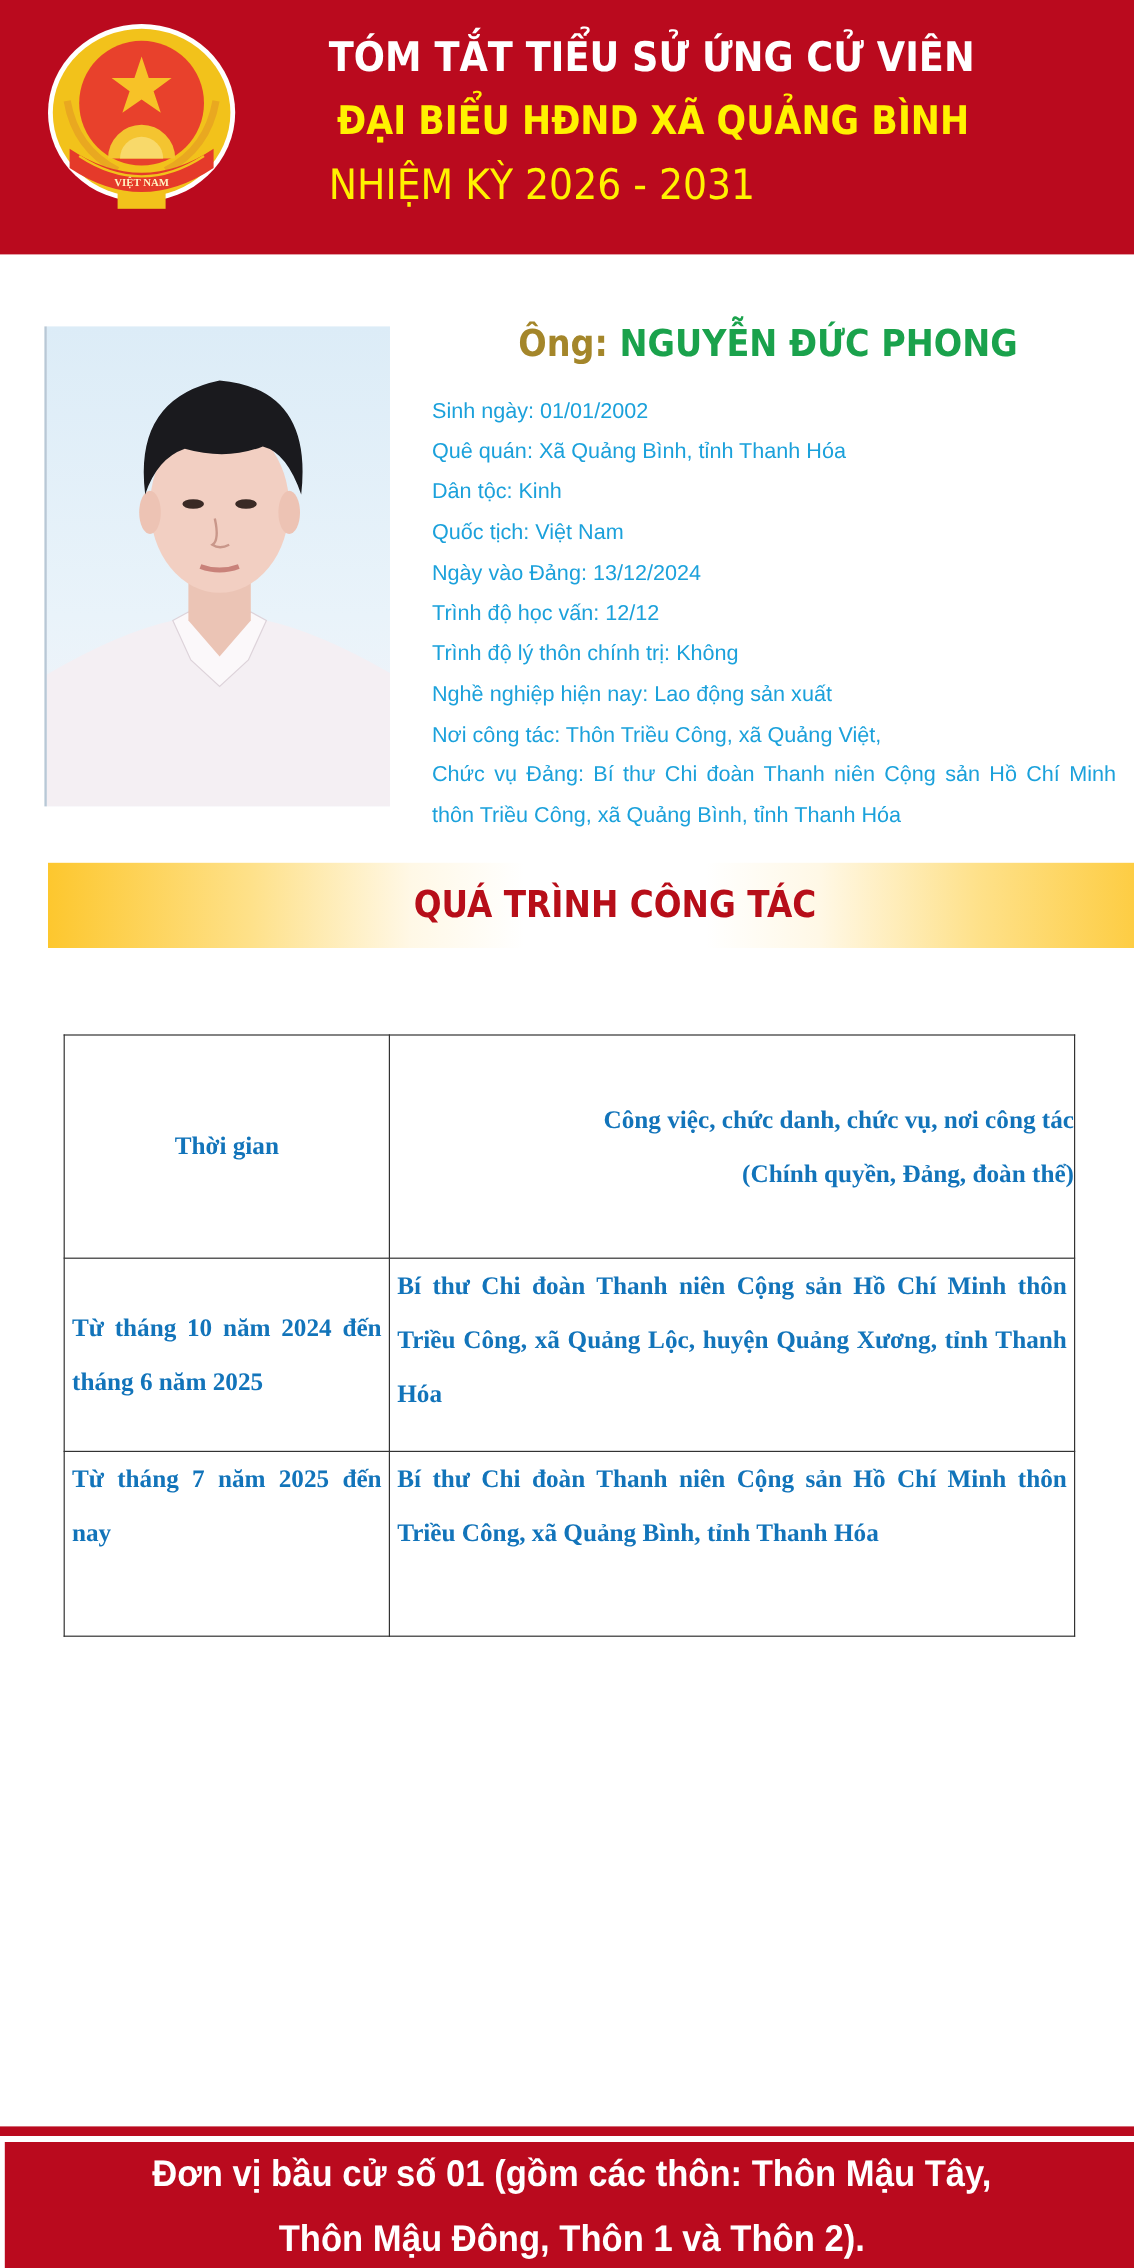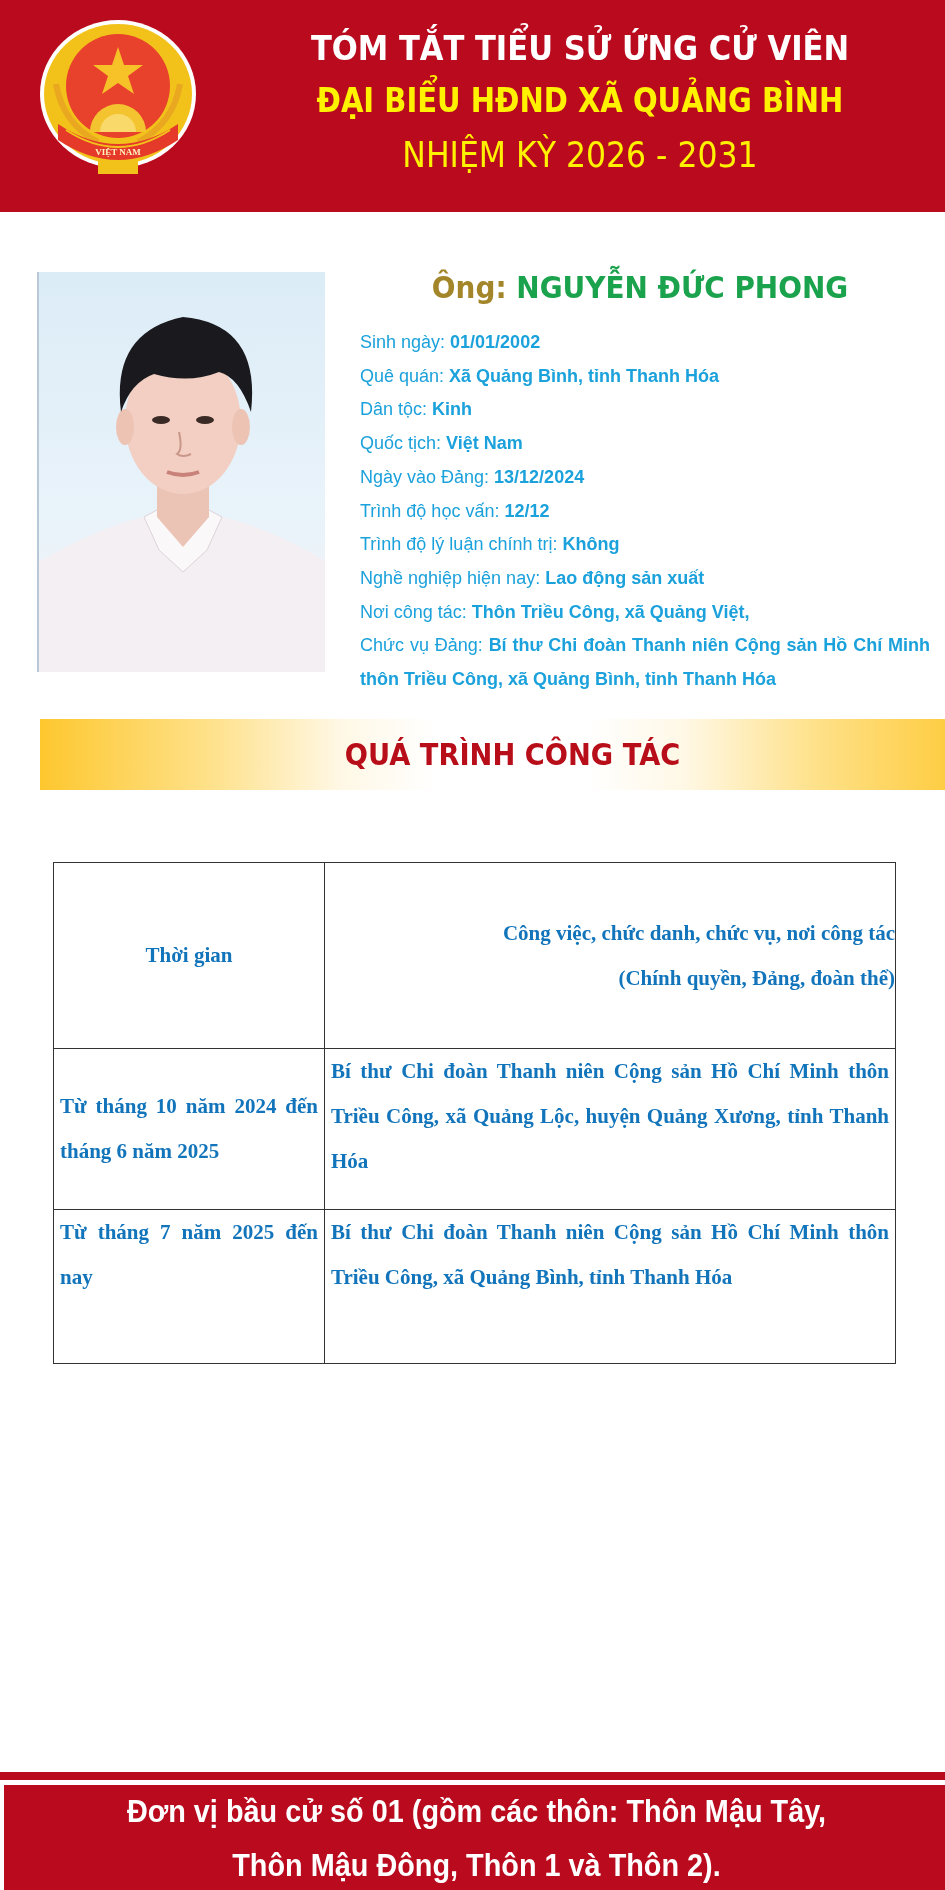--- a/index.html
+++ b/index.html
@@ -2,35 +2,35 @@
 <html><head>
 <meta charset="utf-8">
 <style>
   * { box-sizing: border-box; margin: 0; padding: 0; }
   html, body { width: 945px; height: 1890px; background: #ffffff; overflow: hidden; }
   body { position: relative; font-family: "Liberation Sans", sans-serif; }
 
   
   .header { position: absolute; left: 0; top: 0; width: 945px; height: 212px; background: #BA0A1E; }
   .emblem { position: absolute; left: 38px; top: 14px; width: 160px; height: 168px; }
-  .header-titles { position: absolute; left: 240px; top: 22px; width: 680px; text-align: center; }
+  .header-titles { position: absolute; left: 240px; top: 22px; width: 680px; }
   .title-1 { color: #ffffff; font-family: "DejaVu Sans", sans-serif; font-weight: bold; font-size: 34px; letter-spacing: 0px; line-height: 52px; transform: scaleX(0.9); }
   .title-2 { color: #FFF200; font-family: "DejaVu Sans", sans-serif; font-weight: bold; font-size: 33px; line-height: 54px; transform: scaleX(0.88); }
   .title-3 { color: #FFF200; font-family: "DejaVu Sans", sans-serif; font-size: 35px; line-height: 54px; transform: scaleX(0.9); }
 
   
   .photo { position: absolute; left: 37px; top: 272px; width: 288px; height: 400px; background: linear-gradient(180deg,#dcecf7 0%,#e9f3fa 60%,#f3f4f8 100%); border-left: 2px solid #b8c8d6; overflow: hidden; }
   .name-line { position: absolute; left: 360px; top: 262px; width: 560px; text-align: center; font-family: "DejaVu Sans", sans-serif; font-weight: bold; font-size: 31px; line-height: 50px; transform: scaleX(0.9); transform-origin: center; }
   .name-prefix { color: #A4862A; }
   .name-value { color: #1AA24C; }
 
   .info { position: absolute; left: 360px; top: 326px; width: 570px; }
   .info-row { font-size: 18px; line-height: 33.7px; color: #1BA1DB; }
   .info-row .lbl { font-weight: normal; }
-  .info-row .val { font-weight: bold; }
+  .info-row .val { font-weight: normal; }
   .info-row.justify { text-align: justify; text-align-last: left; }
 
   
   .banner { position: absolute; left: 0; top: 719px; width: 945px; height: 71px;
     background: linear-gradient(90deg, #FDC72E 0%, #FEE18A 18%, #FFF8E6 32%, #ffffff 42%, #ffffff 58%, #FFF8E6 68%, #FEE18A 82%, #FDC72E 100%); margin-left: 40px; }
   .banner-title { position: absolute; left: 0; top: 0; width: 945px; height: 71px; line-height: 71px; text-align: center; color: #B70E19; font-family: "DejaVu Sans", sans-serif; font-weight: bold; font-size: 31px; transform: scaleX(0.88); }
 
   
   .table { position: absolute; left: 53px; top: 862px; width: 843px; border-collapse: collapse; font-family: "Liberation Serif", serif; font-weight: bold; color: #1274BA; }
   .table td { border: 1.5px solid #333; vertical-align: middle; font-size: 21px; line-height: 45px; }
@@ -114,21 +114,21 @@
   <span class="name-value">NGUYỄN ĐỨC PHONG</span>
 </div>
 
 <div class="info">
   <div class="info-row"><span class="lbl">Sinh ngày: </span><span class="val">01/01/2002</span></div>
   <div class="info-row"><span class="lbl">Quê quán: </span><span class="val">Xã Quảng Bình, tỉnh Thanh Hóa</span></div>
   <div class="info-row"><span class="lbl">Dân tộc: </span><span class="val">Kinh</span></div>
   <div class="info-row"><span class="lbl">Quốc tịch: </span><span class="val">Việt Nam</span></div>
   <div class="info-row"><span class="lbl">Ngày vào Đảng: </span><span class="val">13/12/2024</span></div>
   <div class="info-row"><span class="lbl">Trình độ học vấn: </span><span class="val">12/12</span></div>
-  <div class="info-row"><span class="lbl">Trình độ lý luận chính trị: </span><span class="val">Không</span></div>
+  <div class="info-row"><span class="lbl">Trình độ lý thôn chính trị: </span><span class="val">Không</span></div>
   <div class="info-row"><span class="lbl">Nghề nghiệp hiện nay: </span><span class="val">Lao động sản xuất</span></div>
   <div class="info-row"><span class="lbl">Nơi công tác: </span><span class="val">Thôn Triều Công, xã Quảng Việt,</span></div>
   <div class="info-row justify"><span class="lbl">Chức vụ Đảng: </span><span class="val">Bí thư Chi đoàn Thanh niên Cộng sản Hồ Chí Minh thôn Triều Công, xã Quảng Bình, tỉnh Thanh Hóa</span></div>
 </div>
 
 <div class="banner">
   <div class="banner-title">QUÁ TRÌNH CÔNG TÁC</div>
 </div>
 
 <table class="table">

